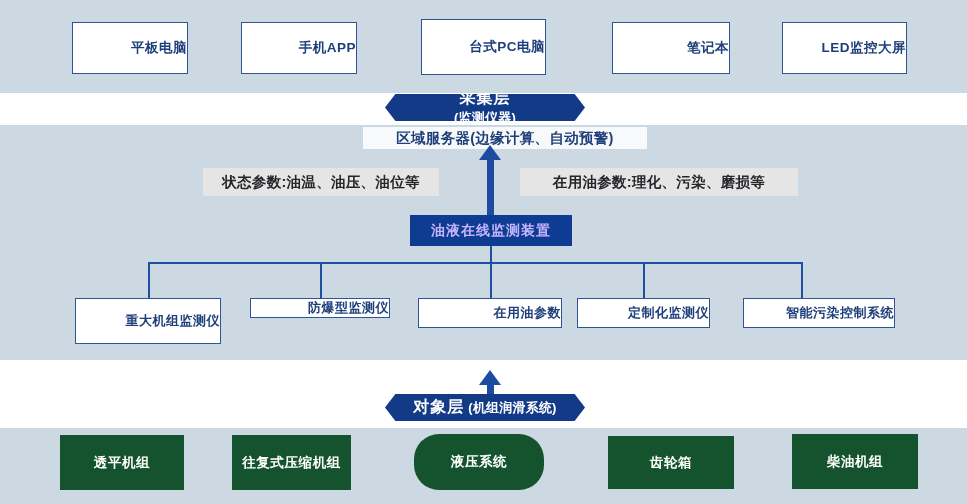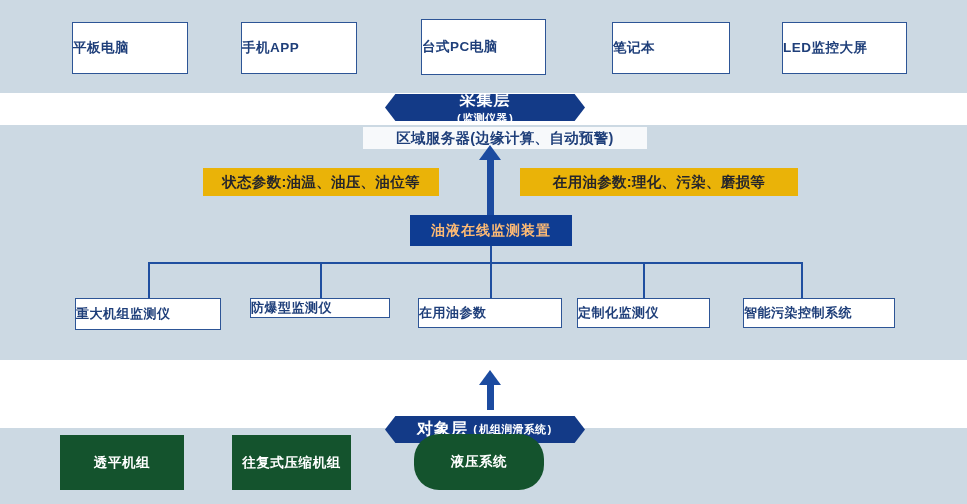--- a/index.html
+++ b/index.html
@@ -14,63 +14,63 @@
   #band-top{top:0;height:93px;}
   #band-mid{top:125px;height:235px;}
   #band-bottom{top:428px;height:76px;}
 
   
   .abs{position:absolute;box-sizing:border-box;}
 
   
   .box-outline{
     background:#ffffff;border:1.3px solid #2d5596;
-    display:flex;align-items:center;justify-content:flex-start;
+    display:flex;align-items:center;justify-content:flex-end;
     color:#1f3f7a;font-weight:700;letter-spacing:.5px;
   }
   .box-outline.app{font-size:13.5px;}
   .box-outline.dev{font-size:13px;}
 
   
   .box-solid{
     background:#14532d;
     display:flex;align-items:center;justify-content:center;
     color:#ffffff;font-size:13.5px;font-weight:700;letter-spacing:.6px;
   }
 
   
   #device-box{
     background:#0e3c92;border:1px solid #0e3c92;
     display:flex;align-items:center;justify-content:center;
-    color:#fdba74;font-size:14px;font-weight:700;letter-spacing:1px;
+    color:#c4b5fd;font-size:14px;font-weight:700;letter-spacing:1px;
   }
 
   
   .param-chip{
-    background:#eab308;
+    background:#e5e5e5;
     display:flex;align-items:center;justify-content:center;
     color:#26262b;font-size:14.5px;font-weight:700;letter-spacing:.3px;
   }
 
   
   #server-label{
     background:#f7f9fb;
     display:flex;align-items:center;justify-content:center;
     color:#1f3f7a;font-size:14.5px;font-weight:700;letter-spacing:.3px;
   }
 
   
   .hex-banner{
     background:#133a87;
     clip-path:polygon(5.2% 0,94.8% 0,100% 50%,94.8% 100%,5.2% 100%,0 50%);
     display:flex;align-items:center;justify-content:center;
     color:#ffffff;white-space:nowrap;
   }
   .hex-banner .big{font-size:16px;font-weight:700;letter-spacing:1px;}
-  .hex-banner .small{font-size:11px;font-weight:700;letter-spacing:.2px;font-family:Liberation Mono, monospace;}
+  .hex-banner .small{font-size:13px;font-weight:700;letter-spacing:.2px;}
   .hex-banner .gap{display:inline-block;width:4px;}
 
   
   .line-v{position:absolute;background:#1f4fa0;width:1.6px;}
   .line-h{position:absolute;background:#1f4fa0;height:1.6px;}
   .stem{position:absolute;background:#1c4ba0;}
   .arrow-head{
     position:absolute;width:0;height:0;
     border-left:11px solid transparent;border-right:11px solid transparent;
     border-bottom:15px solid #1c4ba0;
@@ -128,48 +128,54 @@
   <div class="line-v" style="left:490px;top:246px;width:2.4px;height:17px;"></div>
 
   <div class="line-h" style="left:148px;top:262px;width:654px;"></div>
 
   <div class="line-v" style="left:148px;top:262px;height:37px;"></div>
   <div class="line-v" style="left:320px;top:262px;height:37px;"></div>
   <div class="line-v" style="left:490px;top:262px;height:37px;"></div>
   <div class="line-v" style="left:643px;top:262px;height:37px;"></div>
   <div class="line-v" style="left:801px;top:262px;height:37px;"></div>
 
-  <div class="abs box-outline dev" style="left:75px;top:298px;width:146px;height:32px;">
+  <div class="abs box-outline dev" style="left:75px;top:298px;width:146px;height:46px;">
     <span>重大机组监测仪</span>
   </div>
   <div class="abs box-outline dev" style="left:250px;top:298px;width:140px;height:20px;">
     <span>防爆型监测仪</span>
   </div>
   <div class="abs box-outline dev" style="left:418px;top:298px;width:144px;height:30px;">
     <span>在用油参数</span>
   </div>
   <div class="abs box-outline dev" style="left:577px;top:298px;width:133px;height:30px;">
     <span>定制化监测仪</span>
   </div>
   <div class="abs box-outline dev" style="left:743px;top:298px;width:152px;height:30px;">
     <span>智能污染控制系统</span>
   </div>
 
   <div class="stem" style="left:487px;top:385px;width:7px;height:25px;"></div>
   <div class="arrow-head" style="left:479px;top:370px;"></div>
 
-  <div class="abs hex-banner" style="left:385px;top:416px;width:200px;height:27px;">
+  <div class="abs hex-banner" style="left:385px;top:394px;width:200px;height:27px;">
     <span class="big">对象层</span>
       <span class="gap"></span>
       <span class="small">(机组润滑系统)</span>
   </div>
 
   <div class="abs box-solid" style="left:60px;top:435px;width:124px;height:55px;">
     <span>透平机组</span>
   </div>
   <div class="abs box-solid" style="left:232px;top:435px;width:119px;height:55px;">
     <span>往复式压缩机组</span>
   </div>
   <div class="abs box-solid" style="left:414px;top:434px;width:130px;height:56px;border-radius:25px;">
     <span>液压系统</span>
   </div>
+  <div class="abs box-solid" style="left:608px;top:436px;width:126px;height:53px;">
+    <span>齿轮箱</span>
+  </div>
+  <div class="abs box-solid" style="left:792px;top:434px;width:126px;height:55px;">
+    <span>柴油机组</span>
+  </div>
 
 </div>
 
 </body></html>

